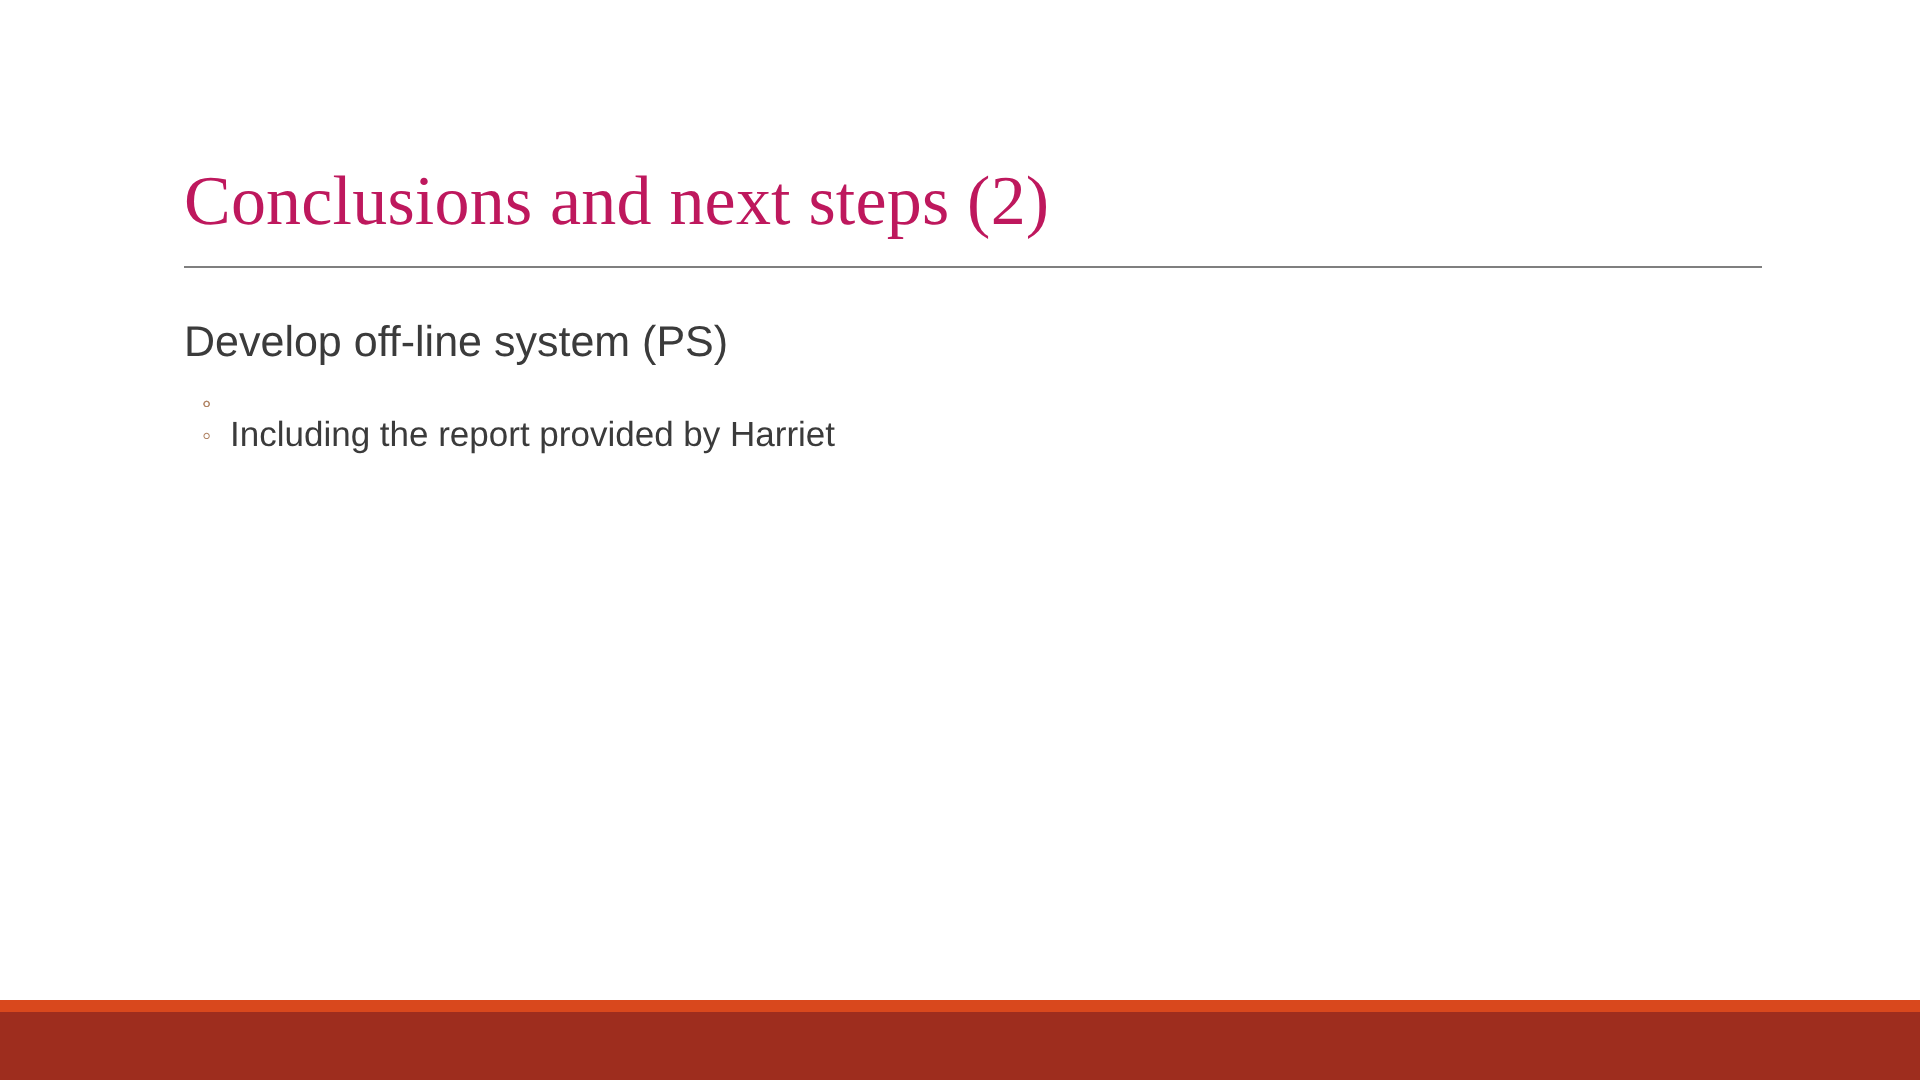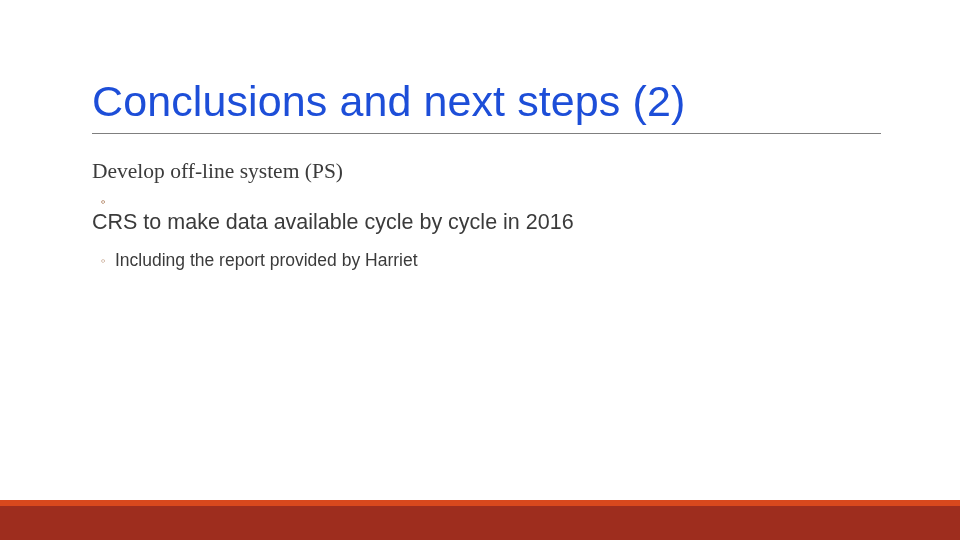--- a/index.html
+++ b/index.html
@@ -23,26 +23,27 @@
   }
 
   
   .title-block {
     position: absolute;
     left: 92px;
     top: 80px;
     width: 790px;
   }
   .slide-title {
-    font-size: 43px;
+    font-size: 35px;
     line-height: 42px;
-    color: #1d4ed8;
+    color: #be185d;
     font-weight: 400;
     letter-spacing: 0.1px;
     white-space: nowrap;
+    font-family: Liberation Serif, serif;
   }
   .title-rule {
     position: absolute;
     left: 92px;
     top: 133px;
     width: 789px;
     height: 1px;
     background: #7f7f7f;
   }
 
@@ -57,21 +58,20 @@
   .lvl1 {
     font-size: 21.5px;
     line-height: 27px;
     color: #3b3b3b;
     margin: 0 0 16px 0;
     padding: 0;
     max-width: 745px;
   }
   .lvl1.tight {
     margin-bottom: 8px;
-    font-family: Liberation Serif, serif;
   }
 
   .lvl2 {
     position: relative;
     font-size: 17.5px;
     line-height: 25.5px;
     color: #3b3b3b;
     margin: 0 0 5px 0;
     padding-left: 23px;
     max-width: 740px;
@@ -136,21 +136,20 @@
       <p class="lvl2">
         <span class="marker">◦</span>
       </p>
       <p class="lvl2 last">
         <span class="marker">◦</span>
       </p>
     </div>
 
     <div class="spacer-lg"></div>
 
-    <p class="lvl1">CRS to make data available cycle by cycle in 2016</p>
 
 
     <div class="group after-l1">
       <p class="lvl2 last">
         <span class="marker">◦</span><span>Including the report provided by Harriet</span>
       </p>
     </div>
 
   </div>
 

